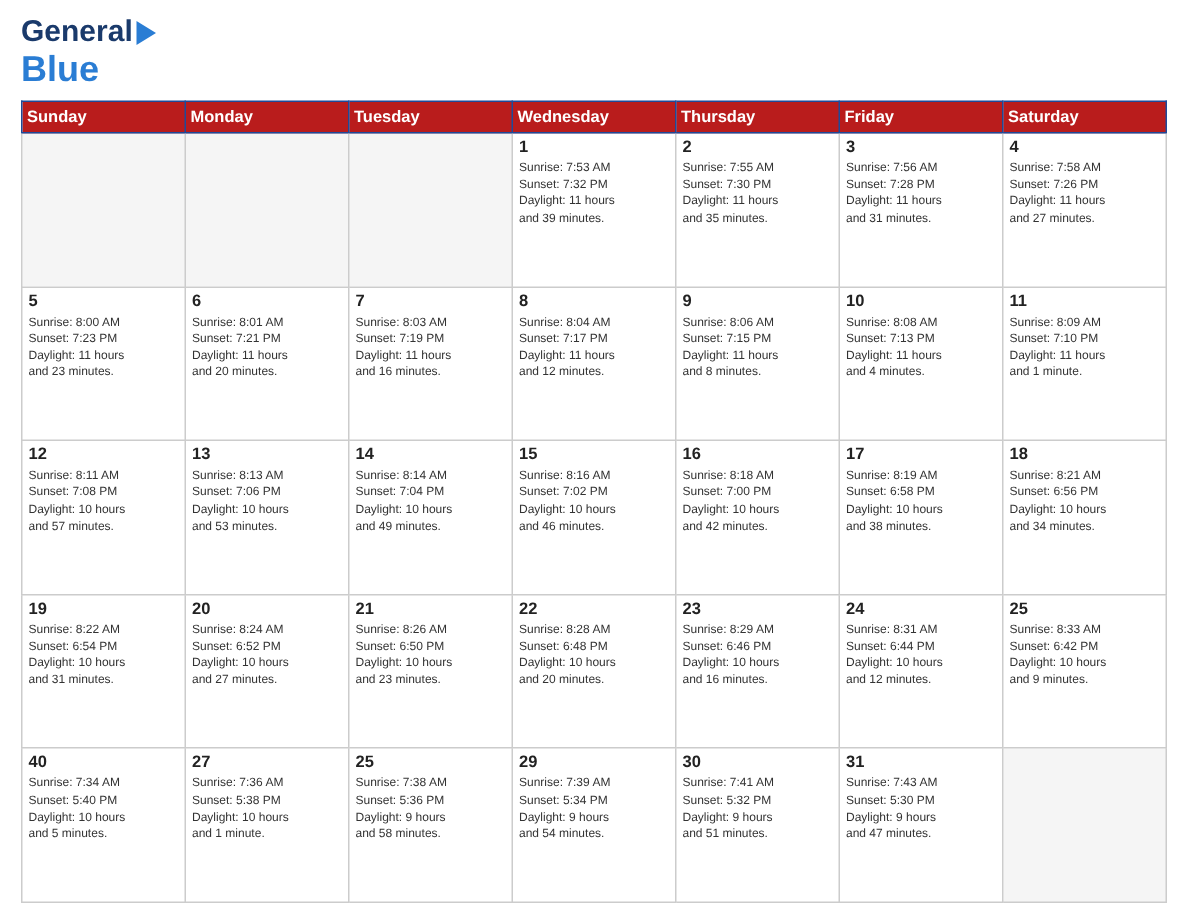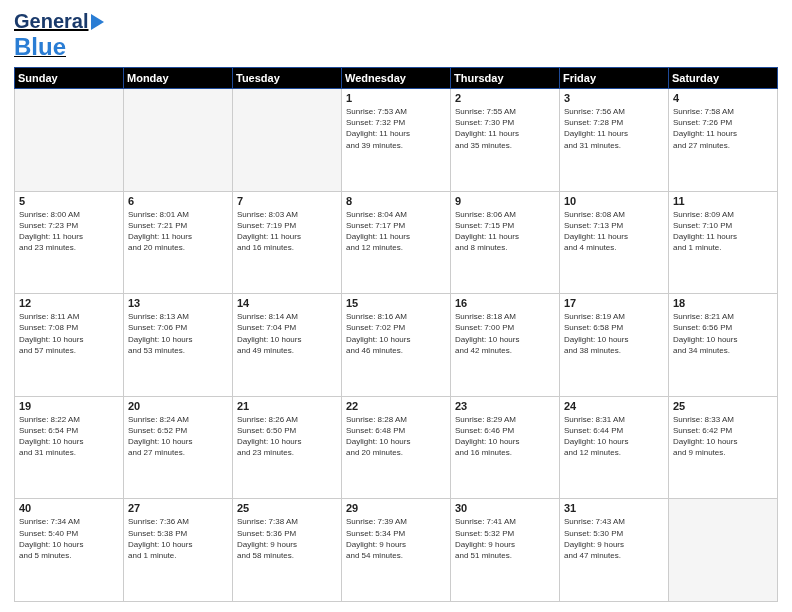--- a/index.html
+++ b/index.html
@@ -15,21 +15,20 @@
       height: 612px;
       padding: 10px 14px;
       display: flex;
       flex-direction: column;
     }
     .header {
       display: flex;
       justify-content: space-between;
       align-items: flex-start;
       margin-bottom: 6px;
-      text-decoration: underline;
     }
     .logo {
       display: flex;
       flex-direction: column;
       align-items: flex-start;
     }
     .logo-line {
       display: flex;
       align-items: center;
     }
@@ -46,21 +45,21 @@
       color: #555;
     }
     .calendar {
       flex: 1;
       border: 1px solid #ccc;
       border-collapse: collapse;
       width: 100%;
       table-layout: fixed;
     }
     .calendar th {
-      background-color: #000000;
+      background-color: #b91c1c;
       color: #fff;
       font-size: 11px;
       font-weight: bold;
       padding: 4px 3px;
       text-align: left;
       border: 1px solid #1e4a99;
     }
     .calendar td {
       vertical-align: top;
       border: 1px solid #ccc;

